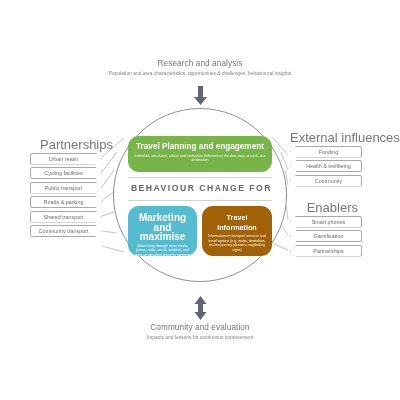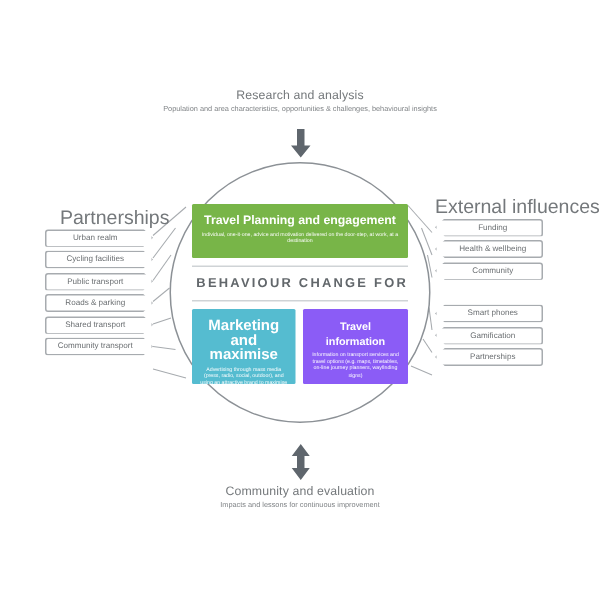--- a/index.html
+++ b/index.html
@@ -66,21 +66,21 @@
 
   
   #center-stack {
     position: absolute;
     left: 128px;
     top: 136px;
     width: 144px;
   }
 
   .box {
-    border-radius: 1px;
+    border-radius: 11px;
     box-sizing: border-box;
     color: #ffffff;
     text-align: center;
     padding: 4px 5px 5px 5px;
   }
   .box-title {
     font-weight: bold;
     line-height: 9.5px;
   }
   .box-sub {
@@ -119,21 +119,21 @@
     gap: 5px;
   }
   #box-marketing {
     background: #55bcd0;
     width: 69px;
     height: 50px;
     padding-top: 7px;
   }
   #box-marketing .box-title { font-size: 10px; }
   #box-travel-info {
-    background: #8b5cf6;
+    background: #a16207;
     width: 70px;
     height: 50px;
     padding-top: 7px;
   }
   #box-travel-info .box-title { font-size: 7.2px; }
 
   
   .side-group { position: absolute; }
   .side-heading {
     font-size: 13px;
@@ -258,20 +258,21 @@
   </div>
 
   <div class="side-group" id="group-external">
     <div class="side-heading">External influences</div>
     <div class="tag tag-right">Funding</div>
     <div class="tag tag-right">Health &amp; wellbeing</div>
     <div class="tag tag-right">Community</div>
   </div>
 
   <div class="side-group" id="group-enablers">
+    <div class="side-heading">Enablers</div>
     <div class="tag tag-right">Smart phones</div>
     <div class="tag tag-right">Gamification</div>
     <div class="tag tag-right">Partnerships</div>
   </div>
 
   <svg class="arrow" id="arrow-bottom" width="15" height="24" viewBox="0 0 15 24" xmlns="http://www.w3.org/2000/svg">
     <polygon points="7.5,0 13.5,8 10,8 10,16 13.5,16 7.5,24 1.5,16 5,16 5,8 1.5,8" fill="#5f666d"></polygon>
   </svg>
 
   <div class="flow-block" id="bottom-block">

